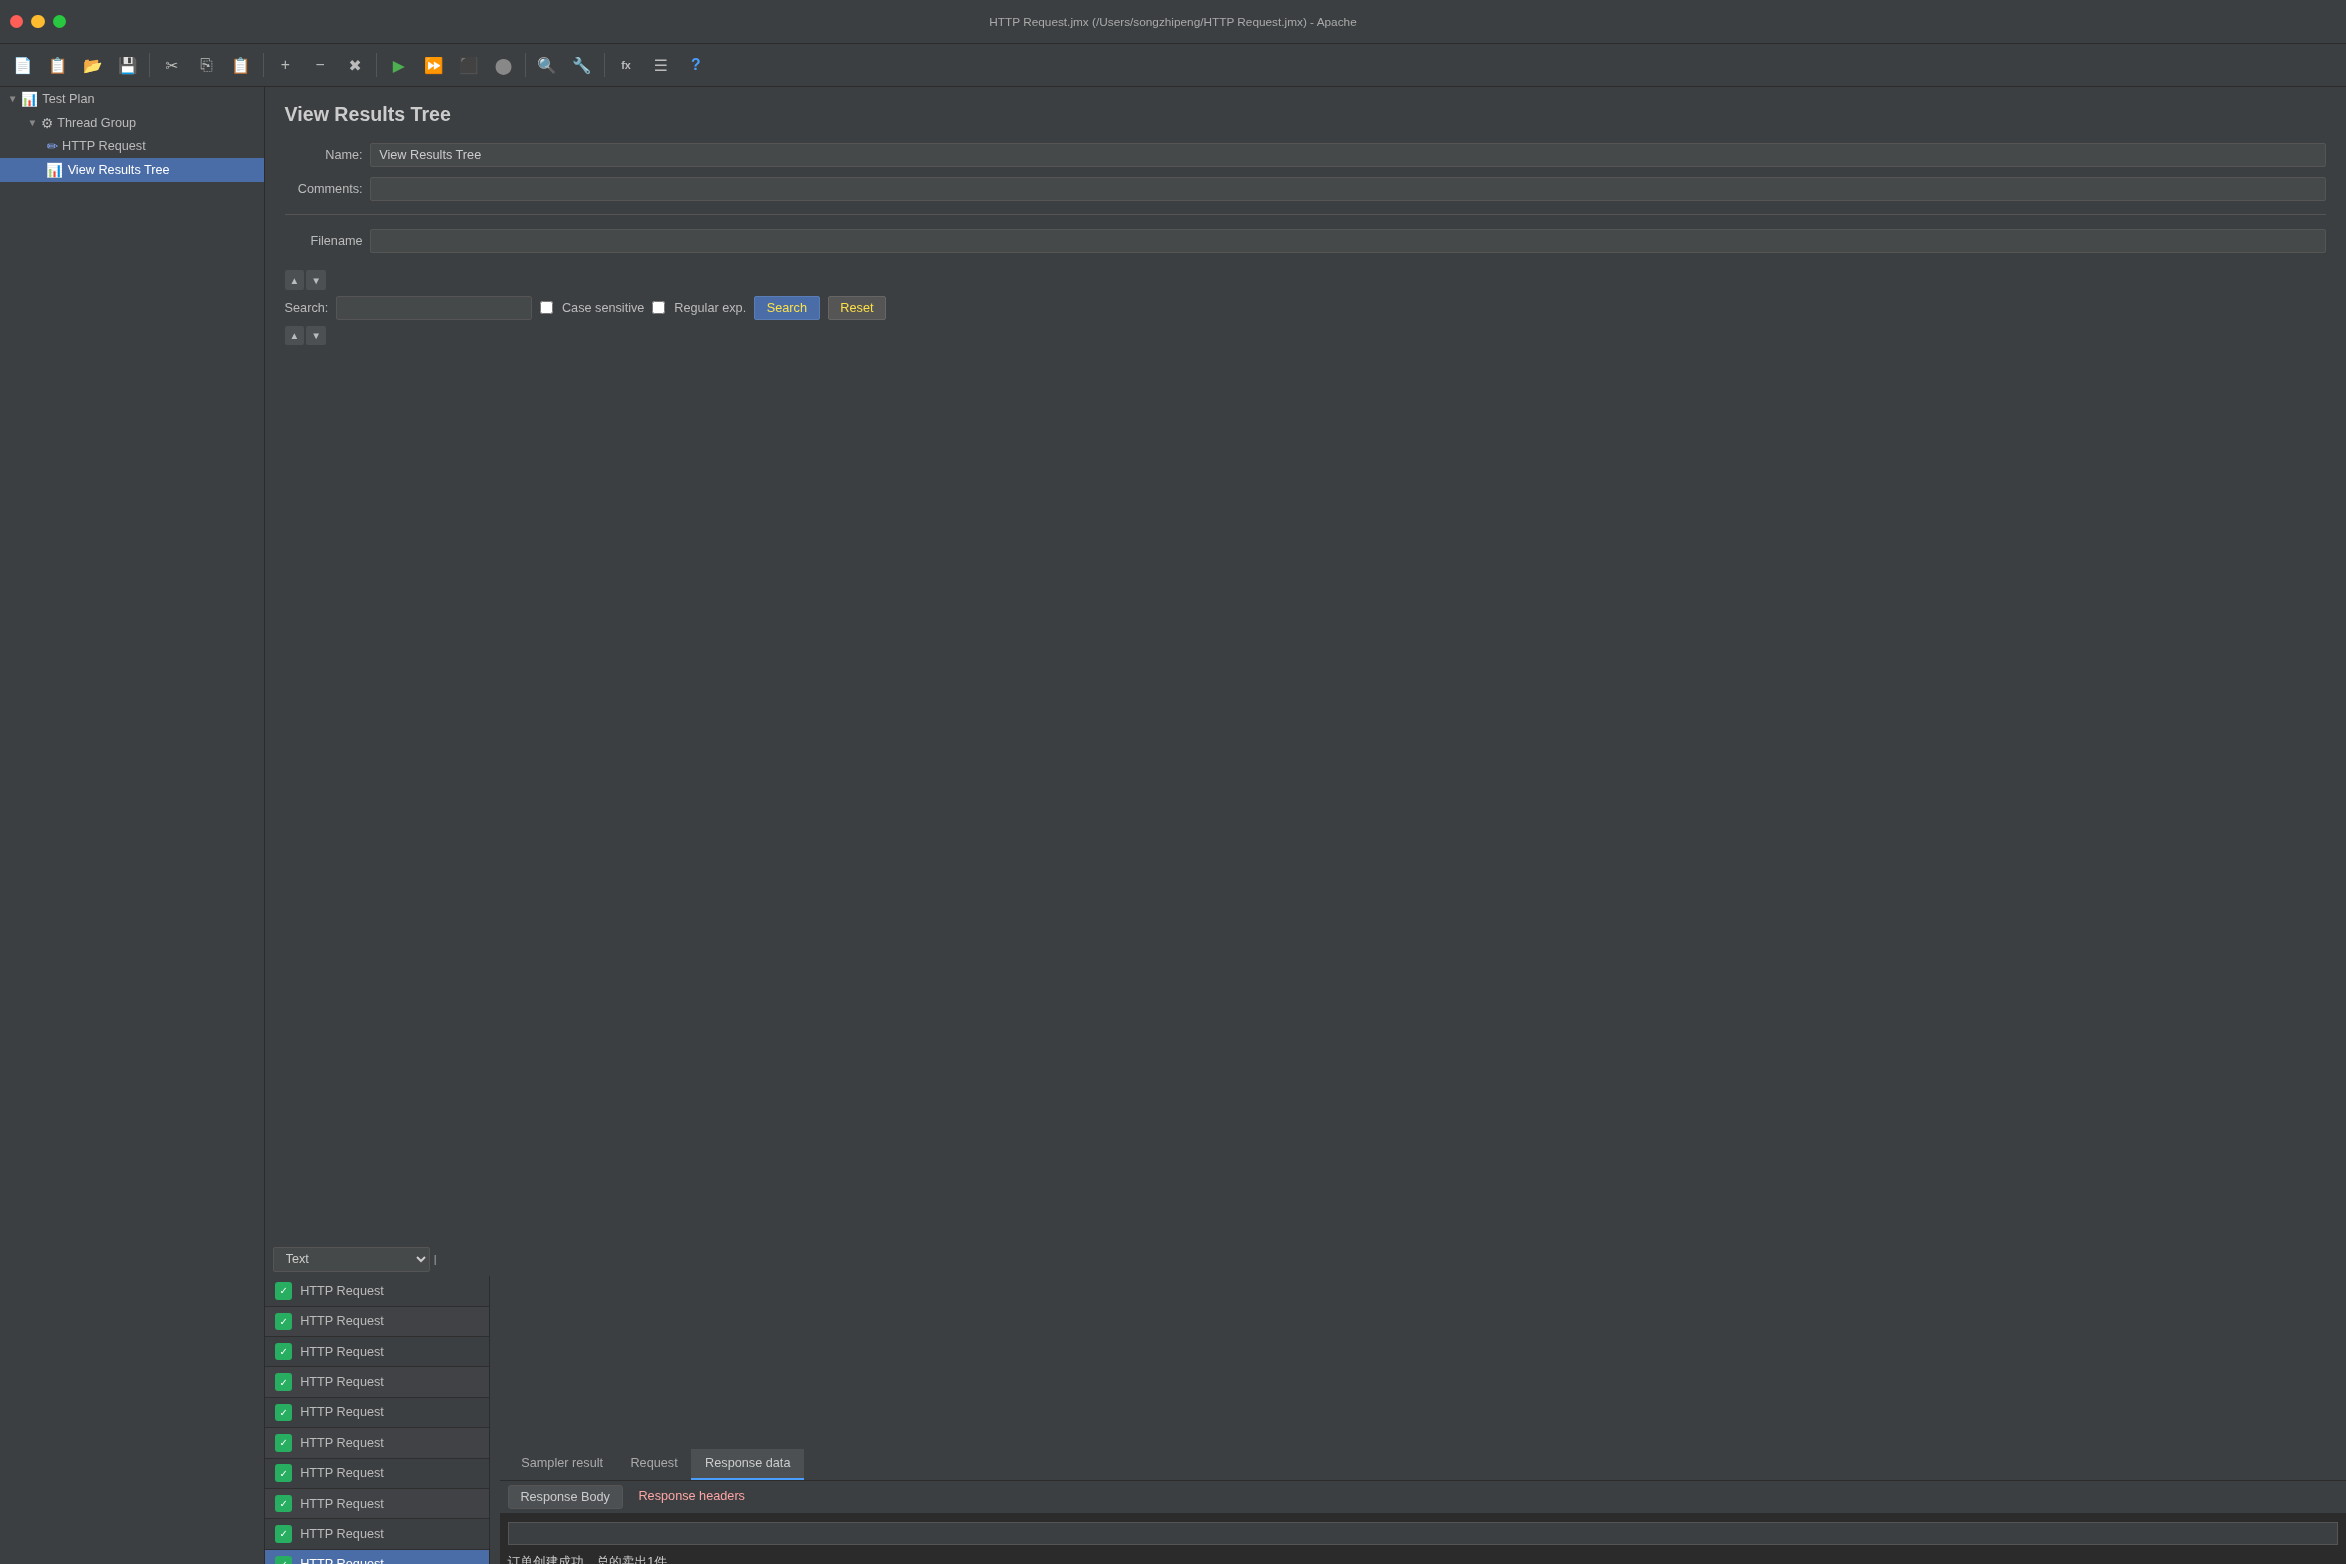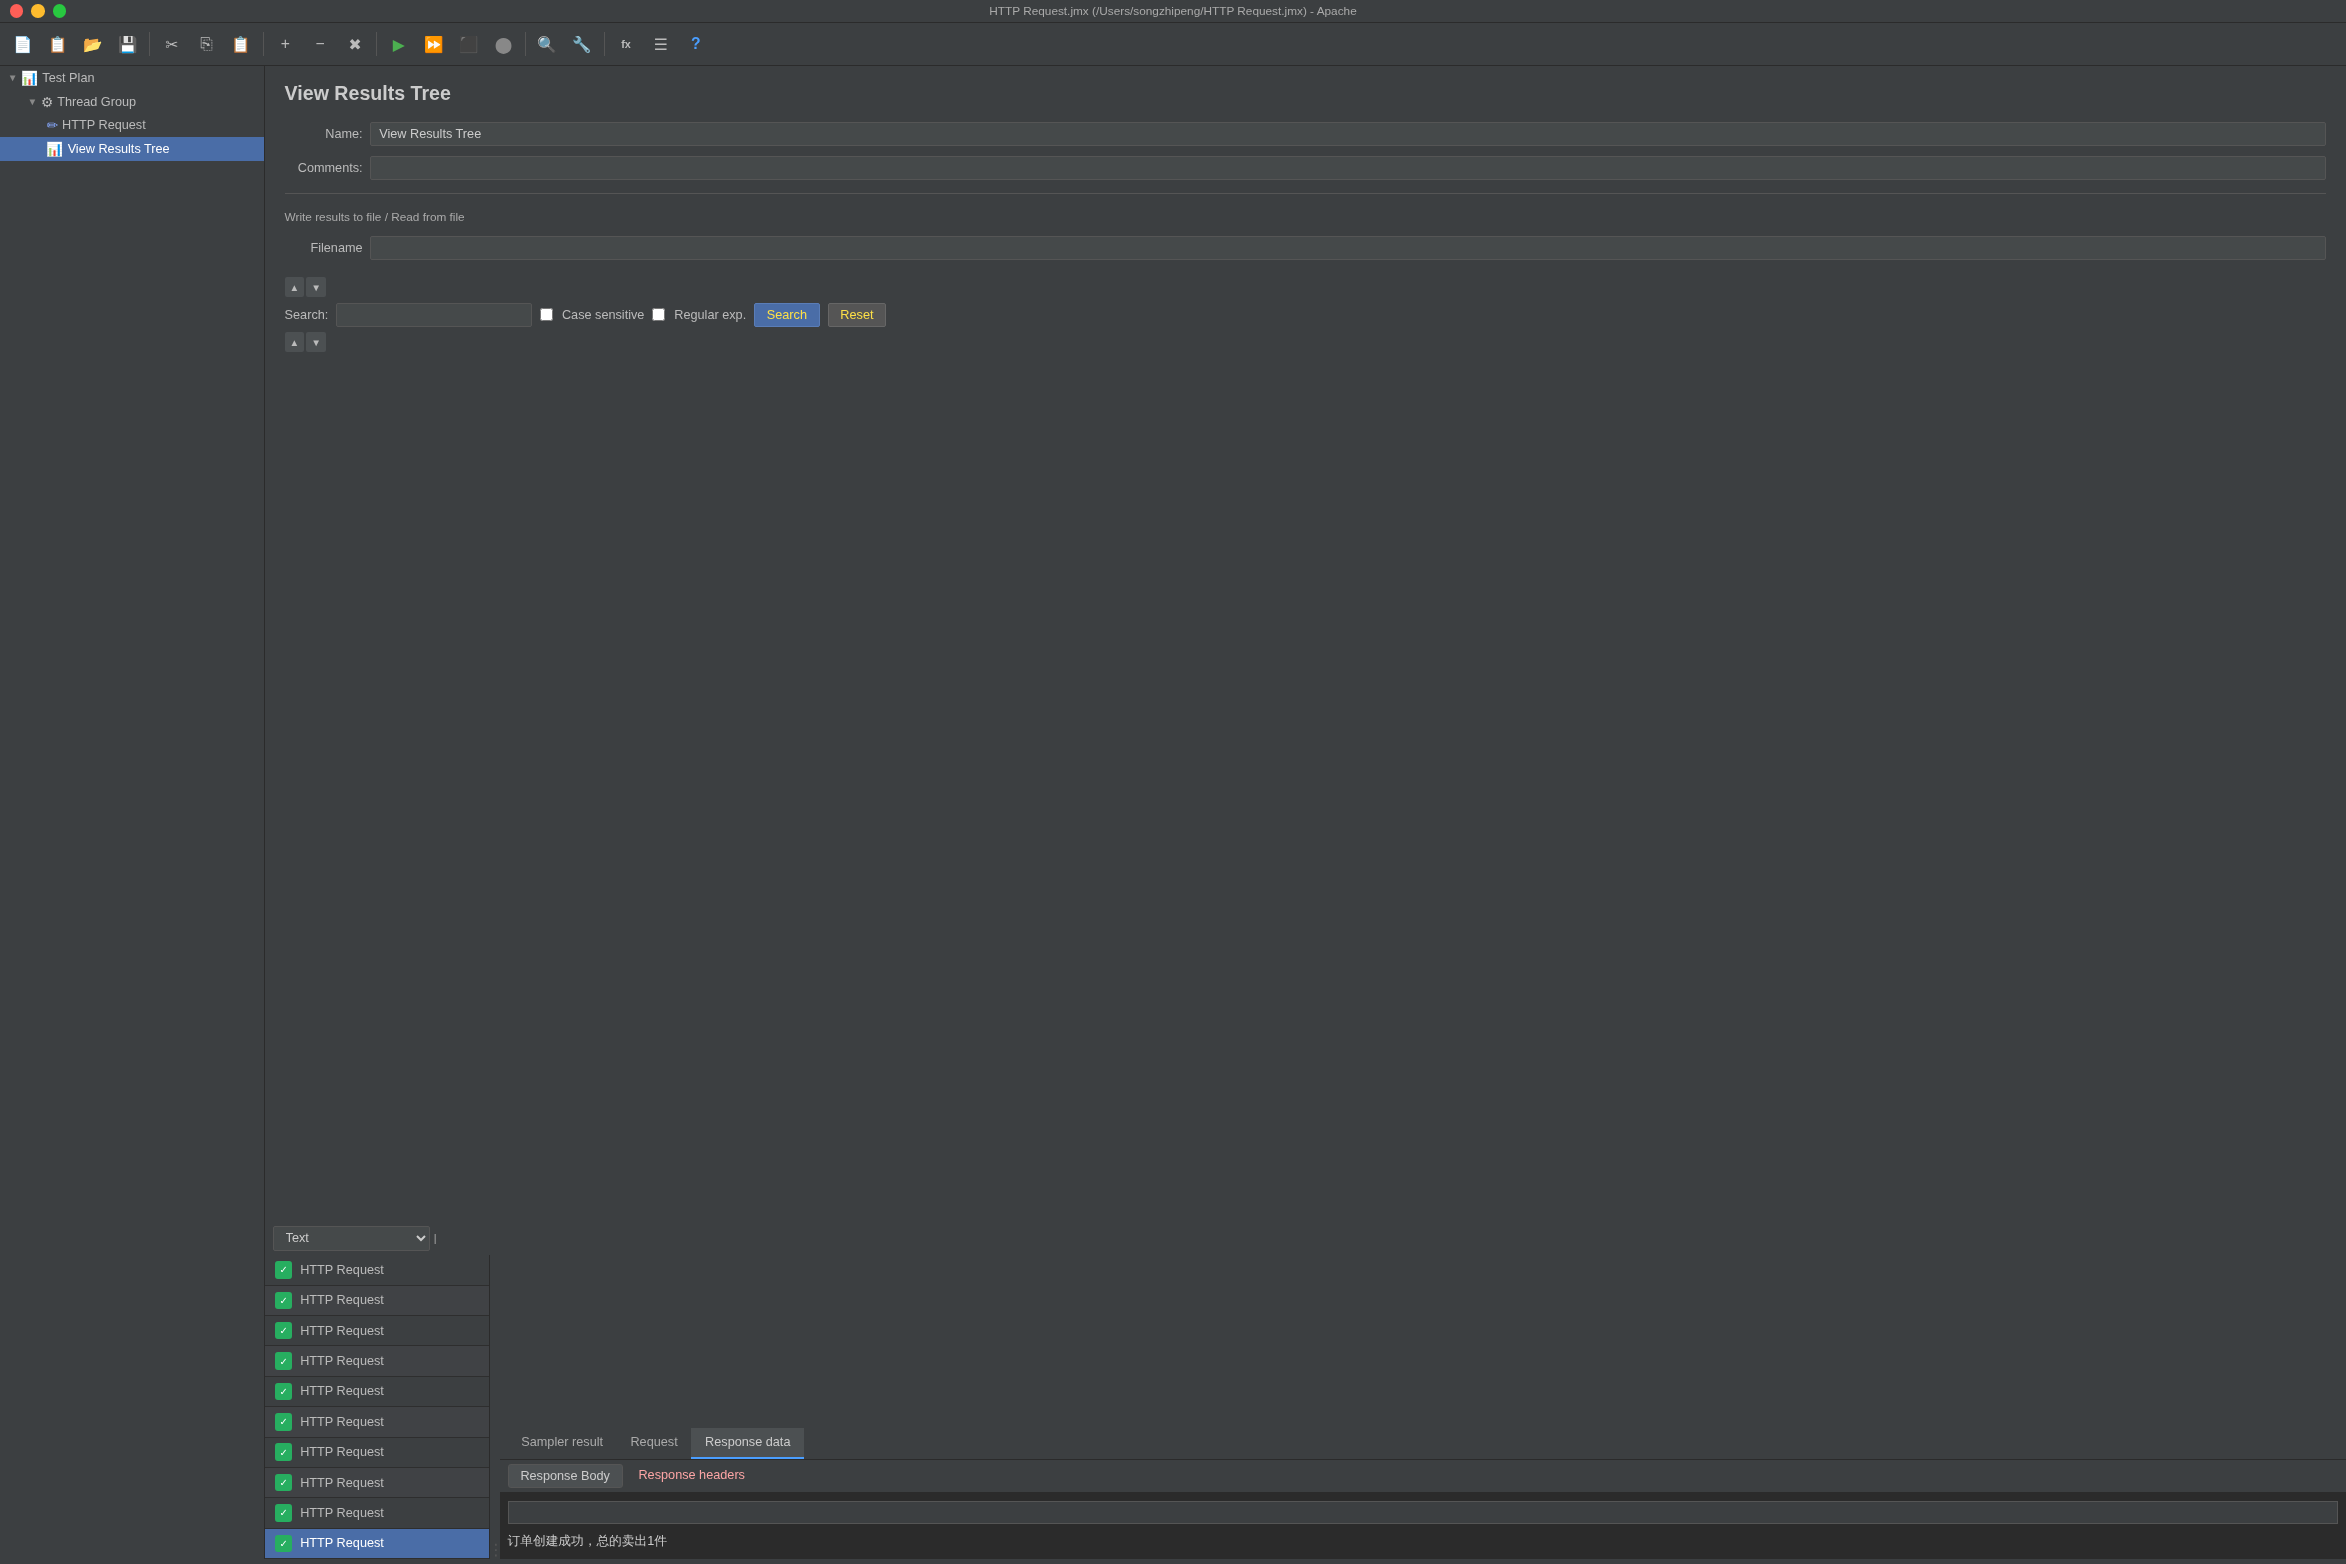--- a/index.html
+++ b/index.html
@@ -8,21 +8,21 @@
       font-family: -apple-system, "Helvetica Neue", Arial, sans-serif;
       font-size: 12.7px;
       color: #bbbbbb;
       height: 100vh;
       overflow: hidden;
     }
 
     
     .titlebar {
       background: #3c3f41;
-      height: 23px;
+      height: 44px;
       display: flex;
       align-items: center;
       padding: 0 9.8px;
       border-bottom: 1px solid #2b2b2b;
       position: relative;
     }
     .traffic-lights {
       display: flex;
       gap: 7.8px;
       align-items: center;
@@ -415,21 +415,20 @@
         <input class="form-input" type="text" value="View Results Tree" style="">
       </div>
 
       <div class="form-row">
         <span class="form-label">Comments:</span>
         <input class="form-input" type="text" style="">
       </div>
 
       <div style="border-top: 1px solid #555; margin: 3.9px 0;"></div>
 
-      <div style="font-size:11.8px; color:#aaa; padding: 2px 0;">Write results to file / Read from file</div>
 
       <div class="form-row">
         <span class="form-label">Filename</span>
         <input class="form-input" type="text" style="">
       </div>
     </div>
 
     <div style="display:flex; gap:2px; padding: 2px 19.6px;">
       <button class="arrow-btn">▲</button>
       <button class="arrow-btn">▼</button>

